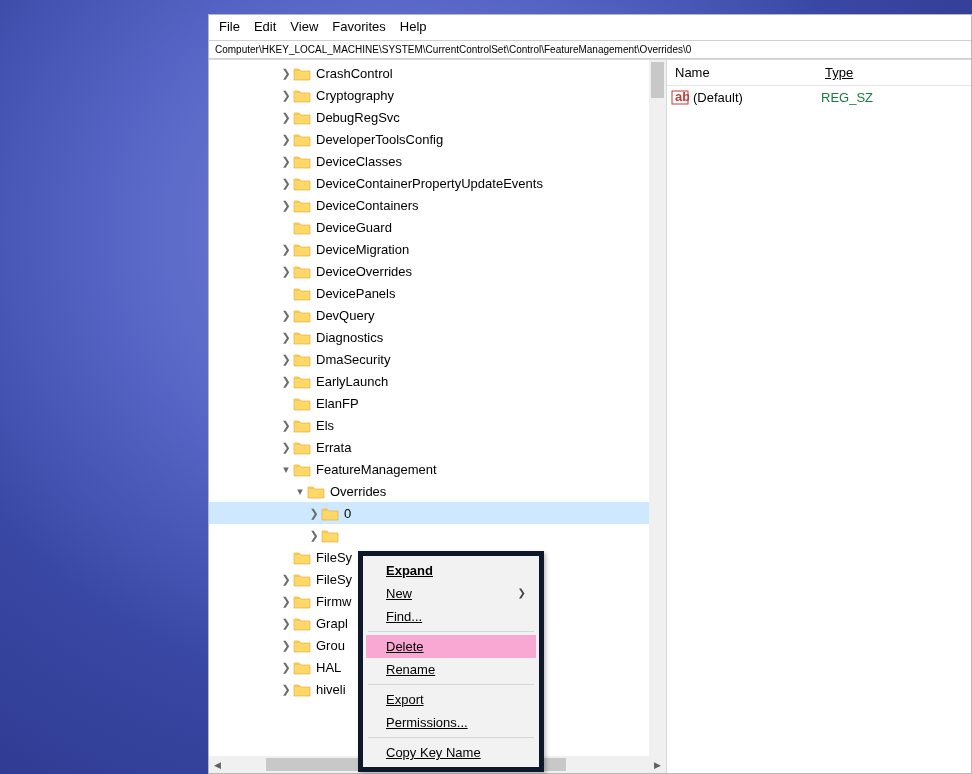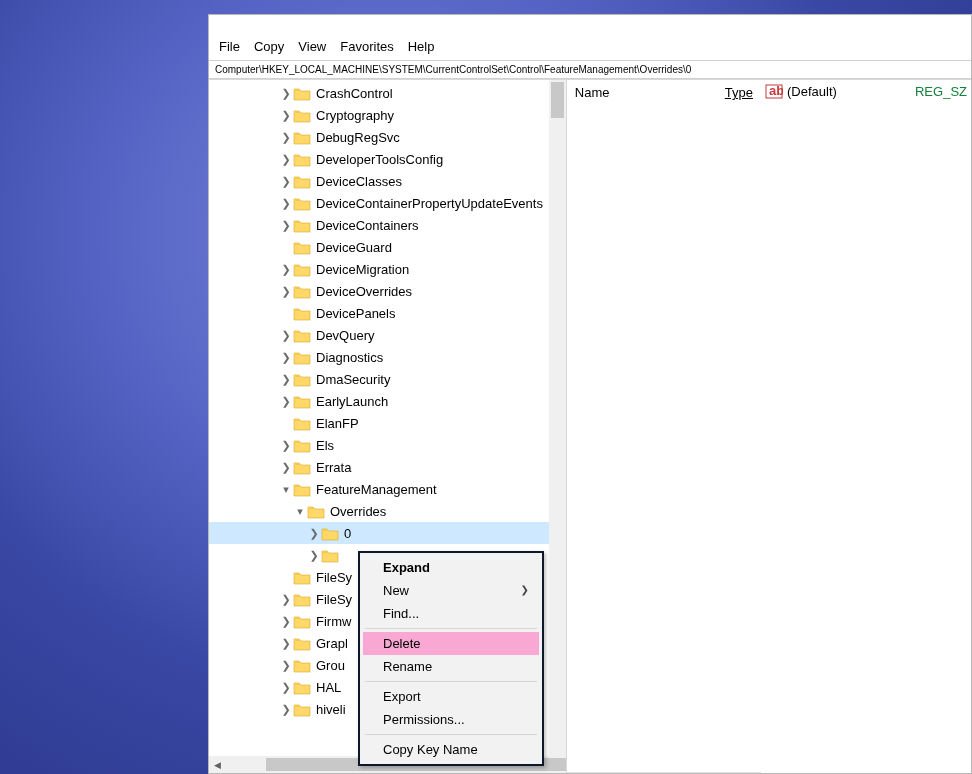--- a/index.html
+++ b/index.html
@@ -2,52 +2,52 @@
 <html><head>
 <meta charset="utf-8">
 <style>
 * { margin: 0; padding: 0; box-sizing: border-box; font-family: "Segoe UI", Tahoma, sans-serif; font-size: 13px; }
 body { background: #4a5ab5; width: 972px; height: 774px; overflow: hidden; position: relative; }
 .desktop-bg { position: absolute; inset: 0; background: radial-gradient(ellipse at 40% 30%, #7784d8 0%, #5563c4 35%, #3a48a5 60%, #2a3588 100%); }
 .app-window { position: absolute; left: 208px; top:14px; right:0; bottom:0; background:#fff; border:1px solid #b8b8b8; display:flex; flex-direction:column; }
 .title-bar { display:flex; align-items:center; height:34px; padding:0 8px; gap:8px; }
 .title-bar .icon-svg { width:18px; height:18px; }
 .title-text { color:#000; }
-.menu-bar { display:flex; gap:14px; padding:4px 10px 6px;margin-top:20px; }
+.menu-bar { display:flex; gap:14px; padding:4px 10px 6px; }
 .menu-item { color:#000; cursor:default; }
 .addr-bar { border-top:1px solid #d0d0d0; border-bottom:1px solid #d0d0d0; }
 .addr-input { width:100%; padding:3px 6px; border:none; outline:none; font-size:10px; background:#fff; }
 .content { flex:1; display:flex; border-top:1px solid #d9d9d9; min-height:0; }
 .tree-pane { width:458px; border-right:1px solid #d9d9d9; position:relative; overflow:hidden; }
 .tree-scroll { position:absolute; inset:0; overflow:hidden; }
 .tree-inner { padding-top:2px; }
 .tree-row { display:flex; align-items:center; height:22px; white-space:nowrap; }
 .tree-row.selected { background:#cde8ff; }
 .exp { width:14px; text-align:center; color:#6a6a6a; font-size:11px; user-select:none; }
 .conn { color:#bfbfbf; letter-spacing:-2px; font-size:11px; width:14px; text-align:center; }
 .folder-icon { width:18px; height:15px; margin-right:5px; flex-shrink:0; }
 .folder-icon svg { display:block; }
 .node-label { color:#000; }
 .h-scrollbar { position:absolute; left:0; right:0; bottom:0; height:17px; background:#f0f0f0; display:flex; align-items:center; }
 .h-scrollbar .arrow { width:17px; height:17px; display:flex; align-items:center; justify-content:center; color:#606060; font-size:9px; background:#f0f0f0; }
 .h-scrollbar .track { flex:1; height:17px; position:relative; }
 .h-scrollbar .thumb { position:absolute; left:40px; width:300px; top:2px; bottom:2px; background:#c8c8c8; }
 .v-scrollbar { position:absolute; top:0; bottom:17px; right:0; width:17px; background:#f0f0f0; }
 .v-scrollbar .vthumb { position:absolute; top:2px; height:36px; left:2px; right:2px; background:#c8c8c8; }
-.values-pane { flex:1; display:flex; flex-direction:row; }
+.values-pane { flex:1; display:flex; flex-direction:column; }
 .values-header { display:flex; border-bottom:1px solid #e5e5e5; }
 .col-h { padding:5px 8px; color:#000; }
 .col-name { width:150px; }
 .col-type { flex:1;text-decoration:underline; }
 .values-body { flex:1; }
 .value-row { display:flex; align-items:center; padding:2px 4px; height:22px; }
 .value-icon { width:18px; height:15px; margin-right:4px; }
 .value-name { width:128px; }
 .value-type { color:#15803d; }
-.context-menu { position:absolute; left:358px; top:551px; width:186px; background:#f2f2f2; border:2px solid #0f172a; box-shadow:2px 2px 4px rgba(0,0,0,0.25); padding:3px; z-index:50; }
+.context-menu { position:absolute; left:358px; top:551px; width:186px; background:#f2f2f2; border:5px solid #0f172a; box-shadow:2px 2px 4px rgba(0,0,0,0.25); padding:3px; z-index:50;text-decoration:underline; }
 .ctx-item { padding:4px 16px 4px 20px; color:#000; position:relative; }
 .ctx-item.bold { font-weight:600; }
 .ctx-item.highlight { background:#f9a8d4; }
 .ctx-item .sub { position:absolute; right:10px; top:5px; font-size:10px; color:#444; }
 .ctx-sep { height:1px; background:#d6d6d6; margin:3px 2px; }
 .watermark { position:absolute; right:6px; bottom:4px; display:flex; align-items:center; gap:6px; color:#fff; z-index:60; }
 .watermark .wm-text { font-size:17px; letter-spacing:1px; font-weight:500; }
 .watermark .wm-sub { font-size:10px; letter-spacing:1.5px; opacity:.9; }
 .watermark-box { display:flex; flex-direction:column; align-items:flex-start; line-height:1.05; }
 .wm-icon { width:30px; height:30px; border:2px solid #fff; border-radius:4px; display:flex; align-items:center; justify-content:center; }
@@ -56,21 +56,21 @@
 </head>
 <body>
 
 <div class="desktop-bg"></div>
 
 <div class="app-window">
 
 
   <div class="menu-bar">
     <span class="menu-item">File</span>
-    <span class="menu-item">Copy</span>
+    <span class="menu-item">Edit</span>
     <span class="menu-item">View</span>
     <span class="menu-item">Favorites</span>
     <span class="menu-item">Help</span>
   </div>
 
   <div class="addr-bar">
     <input class="addr-input" value="Computer\HKEY_LOCAL_MACHINE\SYSTEM\CurrentControlSet\Control\FeatureManagement\Overrides\0" style="">
   </div>
 
   <div class="content">

